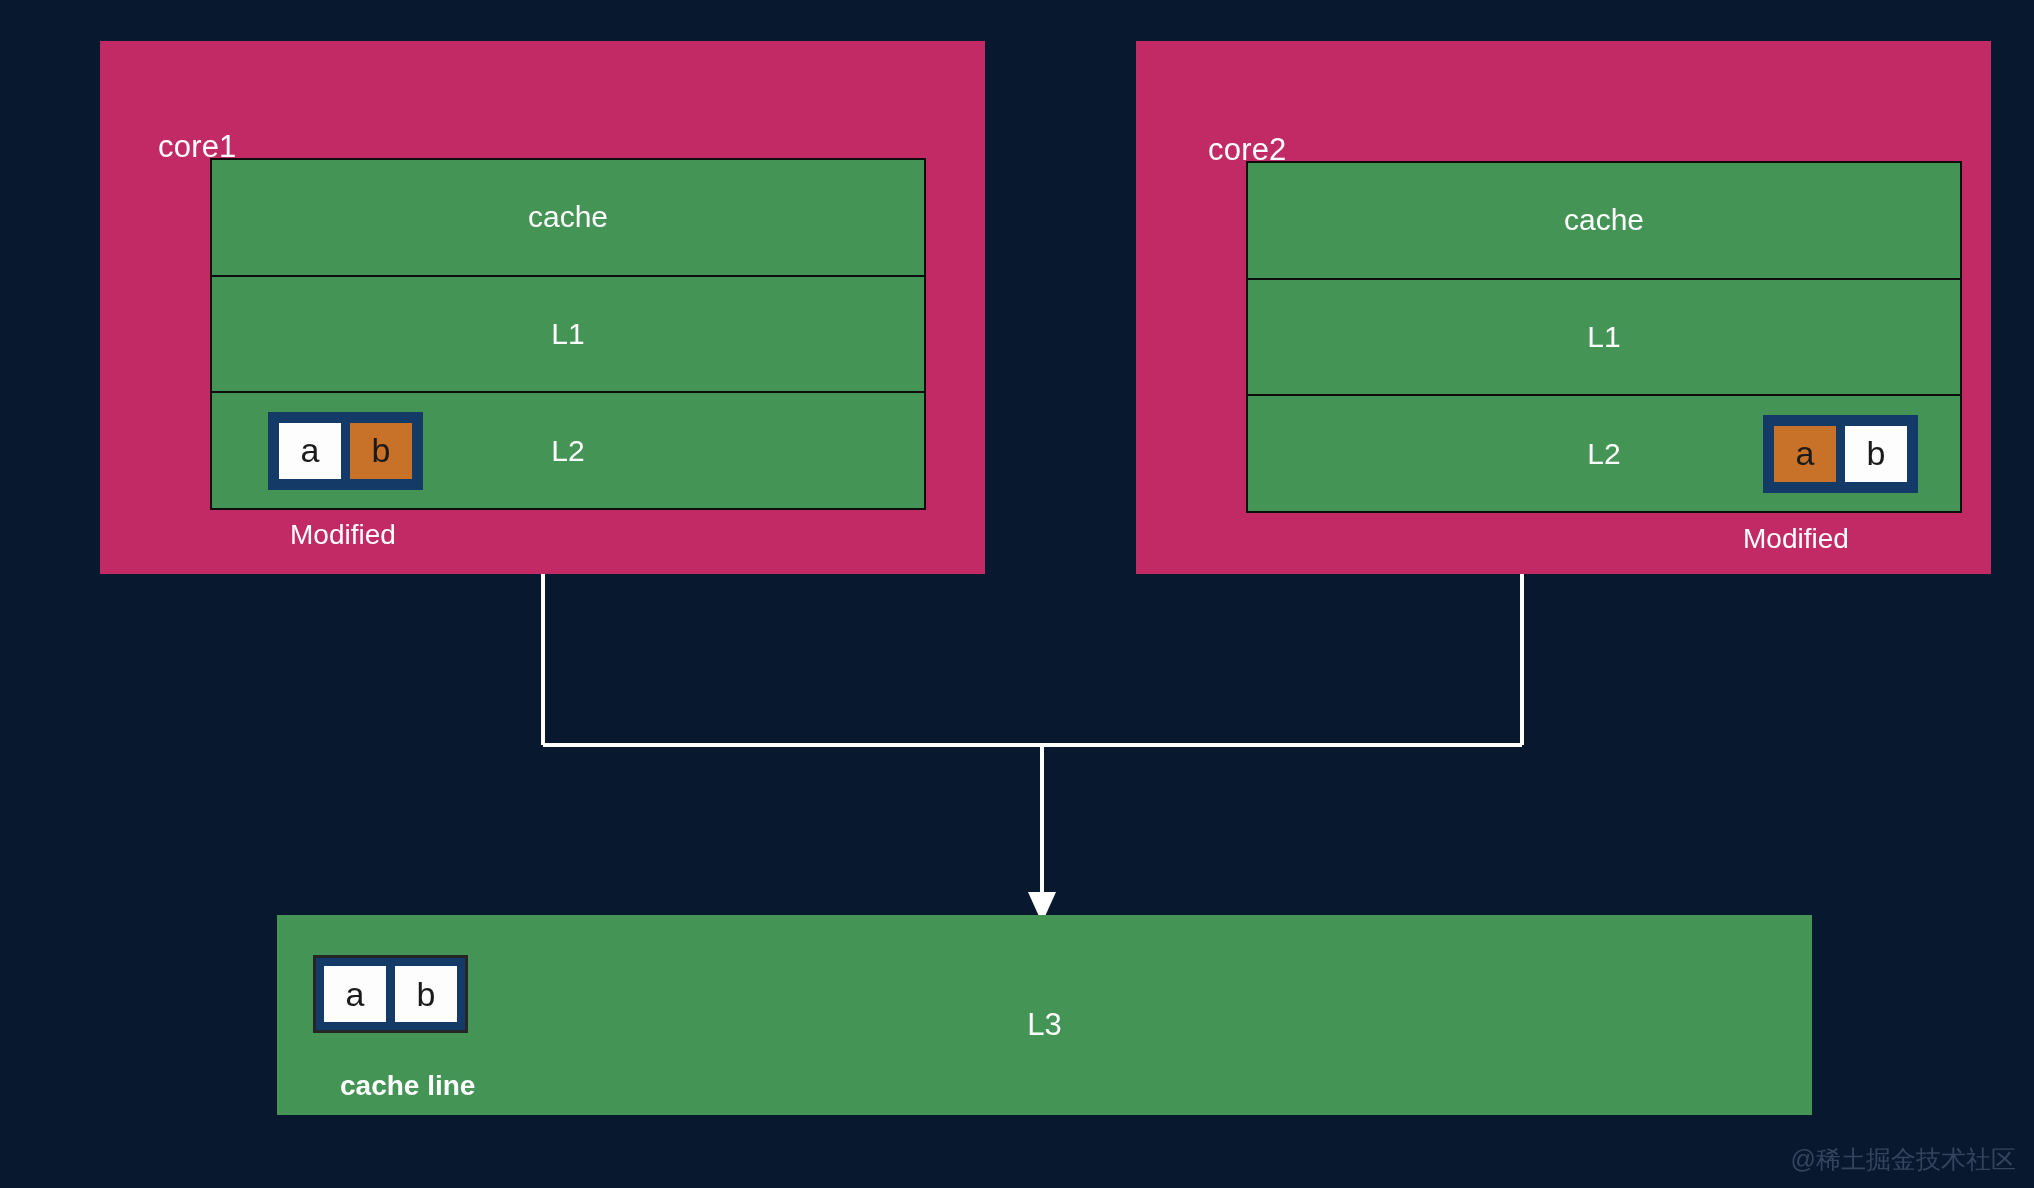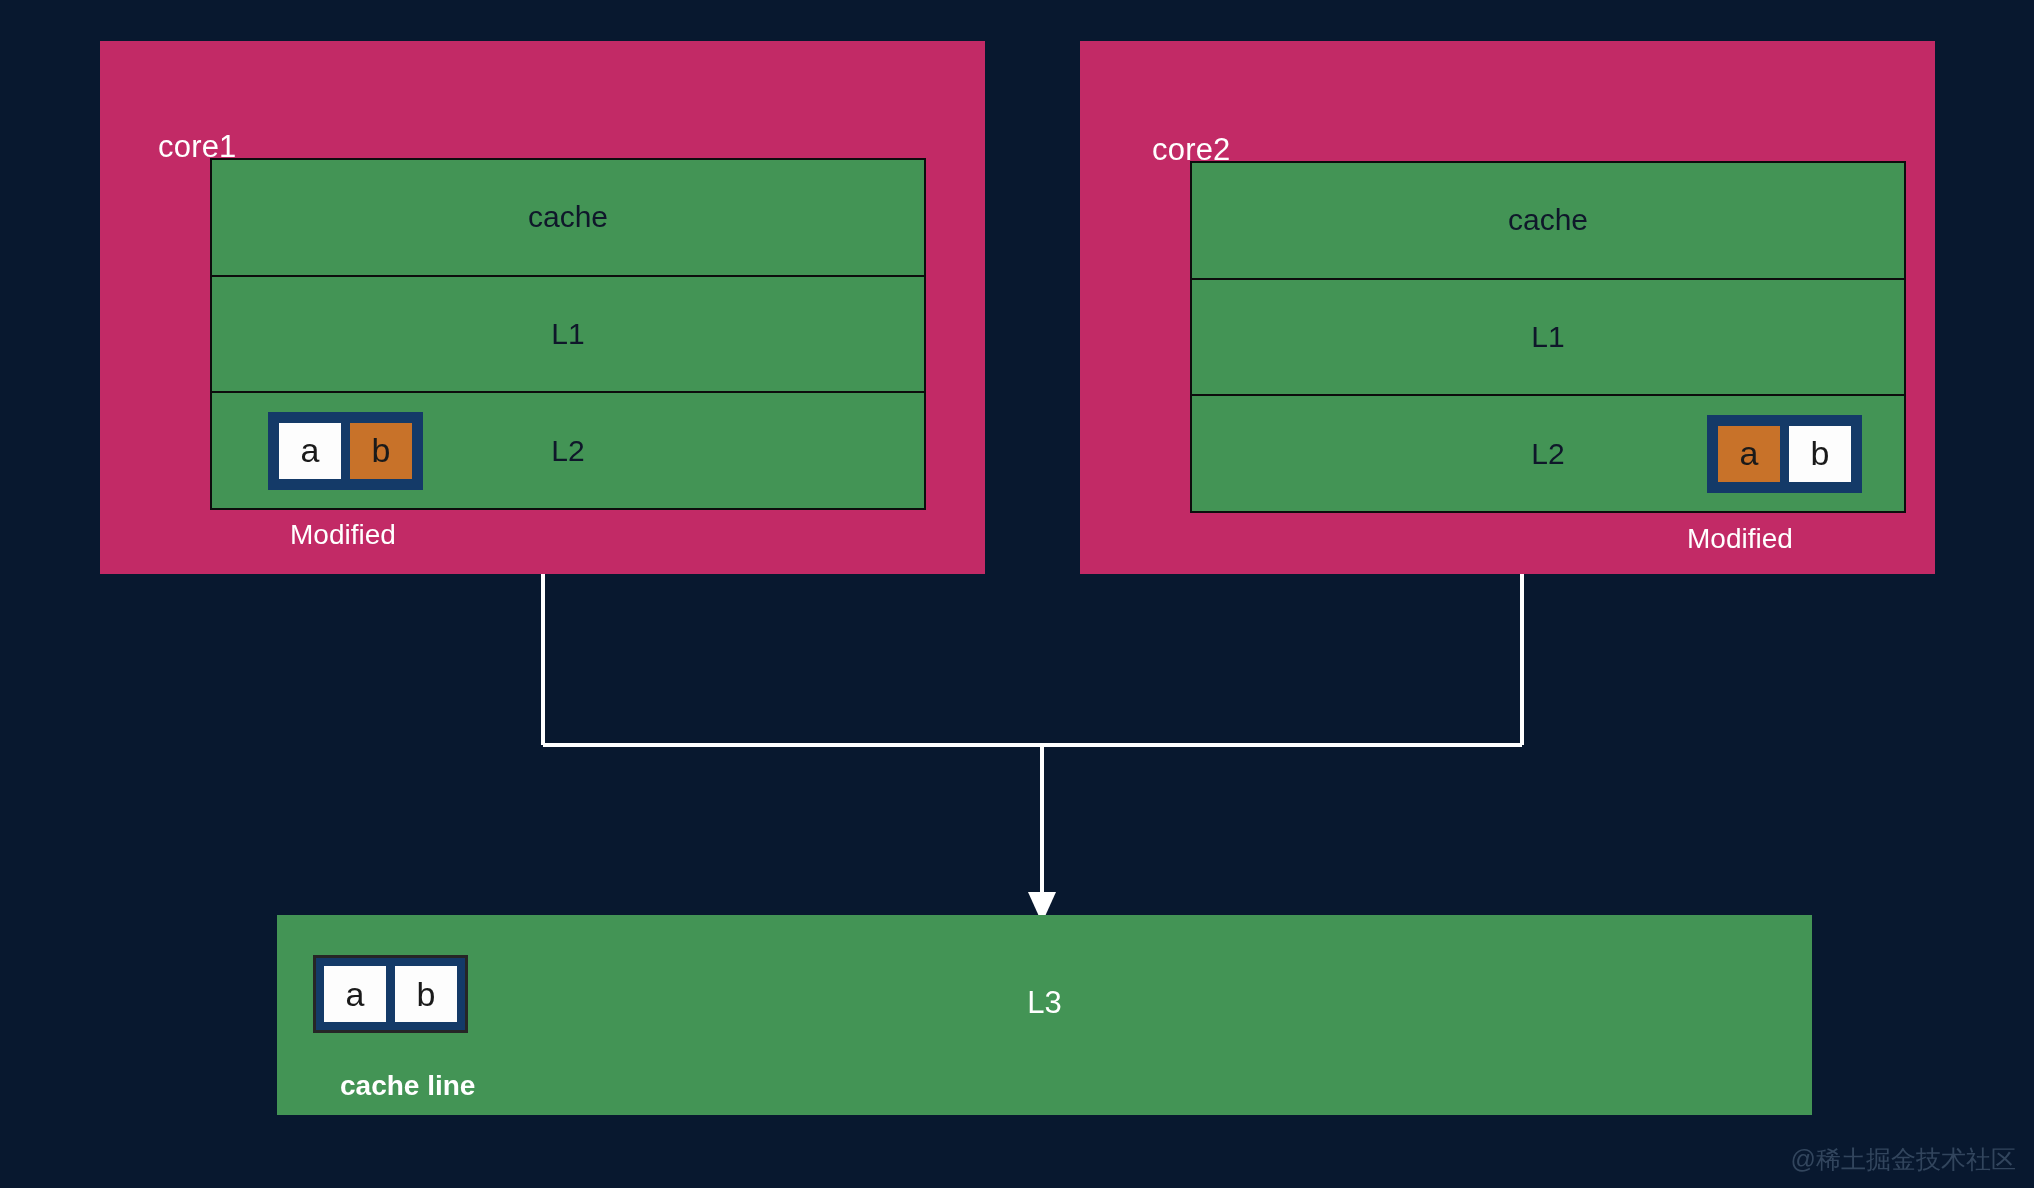--- a/index.html
+++ b/index.html
@@ -46,21 +46,21 @@
     flex: 1 1 0;
     display: flex;
     align-items: center;
     justify-content: center;
     box-sizing: border-box;
   }
   .cache-row + .cache-row {
     border-top: 2px solid #0d0d0d;
   }
   .cache-row-label {
-    color: #0f172a;
+    color: #ffffff;
     font-size: 30px;
     font-family: "Liberation Sans", sans-serif;
     line-height: 1;
     pointer-events: none;
   }
 
   
   .cacheline {
     position: absolute;
     display: flex;
@@ -155,21 +155,21 @@
         <div class="cacheline" style="left:56px; top:50%; transform:translateY(-50%);">
           <div class="cell white">a</div>
           <div class="cell orange">b</div>
         </div>
       </div>
     </div>
 
     <div class="caption" style="left:190px; top:478px;">Modified</div>
   </div>
 
-  <div class="core-panel" style="left:1080px; top:41px; width:855px; height:533px;">
+  <div class="core-panel" style="left:1136px; top:41px; width:855px; height:533px;">
     <div class="core-label" style="left:72px; top:91px;">core2</div>
 
     <div class="cache-stack" style="left:110px; top:120px; width:716px; height:352px;">
 
       <div class="cache-row">
         <span class="cache-row-label">cache</span>
       </div>
 
       <div class="cache-row">
         <span class="cache-row-label">L1</span>
@@ -195,21 +195,21 @@
     <path d="M 1522 574 L 1522 745" stroke="#ffffff" stroke-width="4" fill="none"></path>
 
     <path d="M 543 745 L 1522 745" stroke="#ffffff" stroke-width="4" fill="none"></path>
 
     <path d="M 1042 745 L 1042 895" stroke="#ffffff" stroke-width="4" fill="none"></path>
     <polygon points="1028,892 1056,892 1042,923" fill="#ffffff"></polygon>
   </svg>
 
   <div class="l3-panel" style="left:277px; top:915px; width:1535px; height:200px;">
 
-    <div class="l3-label" style="left:50%; top:88px; transform:translate(-50%,-50%);">L3</div>
+    <div class="l3-label" style="left:50%; top:110px; transform:translate(-50%,-50%);">L3</div>
 
     <div class="cacheline outlined" style="left:36px; top:40px;">
       <div class="cell white">a</div>
       <div class="cell white">b</div>
     </div>
 
     <div class="caption" style="left:63px; top:155px;font-weight:bold;">cache line</div>
   </div>
 
   <div class="watermark">@稀土掘金技术社区</div>

